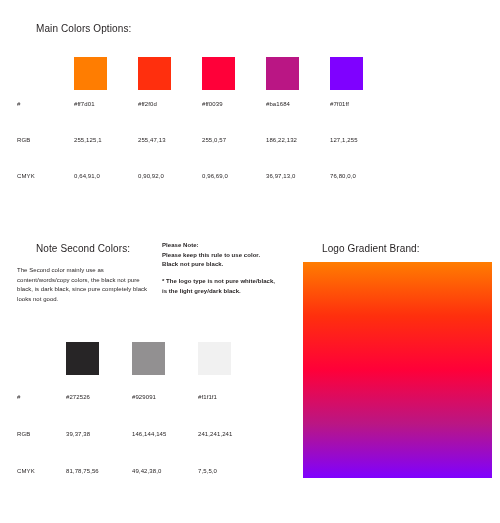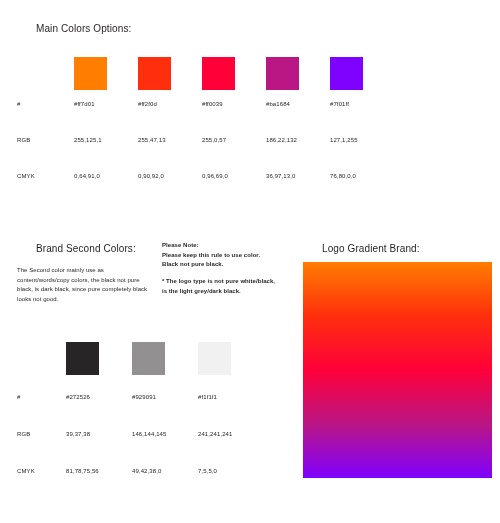--- a/index.html
+++ b/index.html
@@ -229,21 +229,21 @@
         <div class="cell-value">36,97,13,0</div>
         <div class="cell-value">76,80,0,0</div>
       </div>
     </div>
 
   </div>
 </div>
 
 <div id="second-colors-section">
 
-  <div class="section-heading" id="second-colors-title">Brand Second Colors:</div>
+  <div class="section-heading" id="second-colors-title">Note Second Colors:</div>
 
   <div class="body-text" id="second-colors-desc">The Second color mainly use as content/words/copy colors, the black not pure black, is dark black, since pure completely black looks not good.</div>
 
   <div class="swatch-row" id="second-swatch-row">
     <div class="swatch-sm" style="background: rgb(39, 37, 38);"></div>
     <div class="swatch-sm" style="background: rgb(146, 144, 145);"></div>
     <div class="swatch-sm" style="background: rgb(241, 241, 241);"></div>
   </div>
 
   <div id="second-table">

